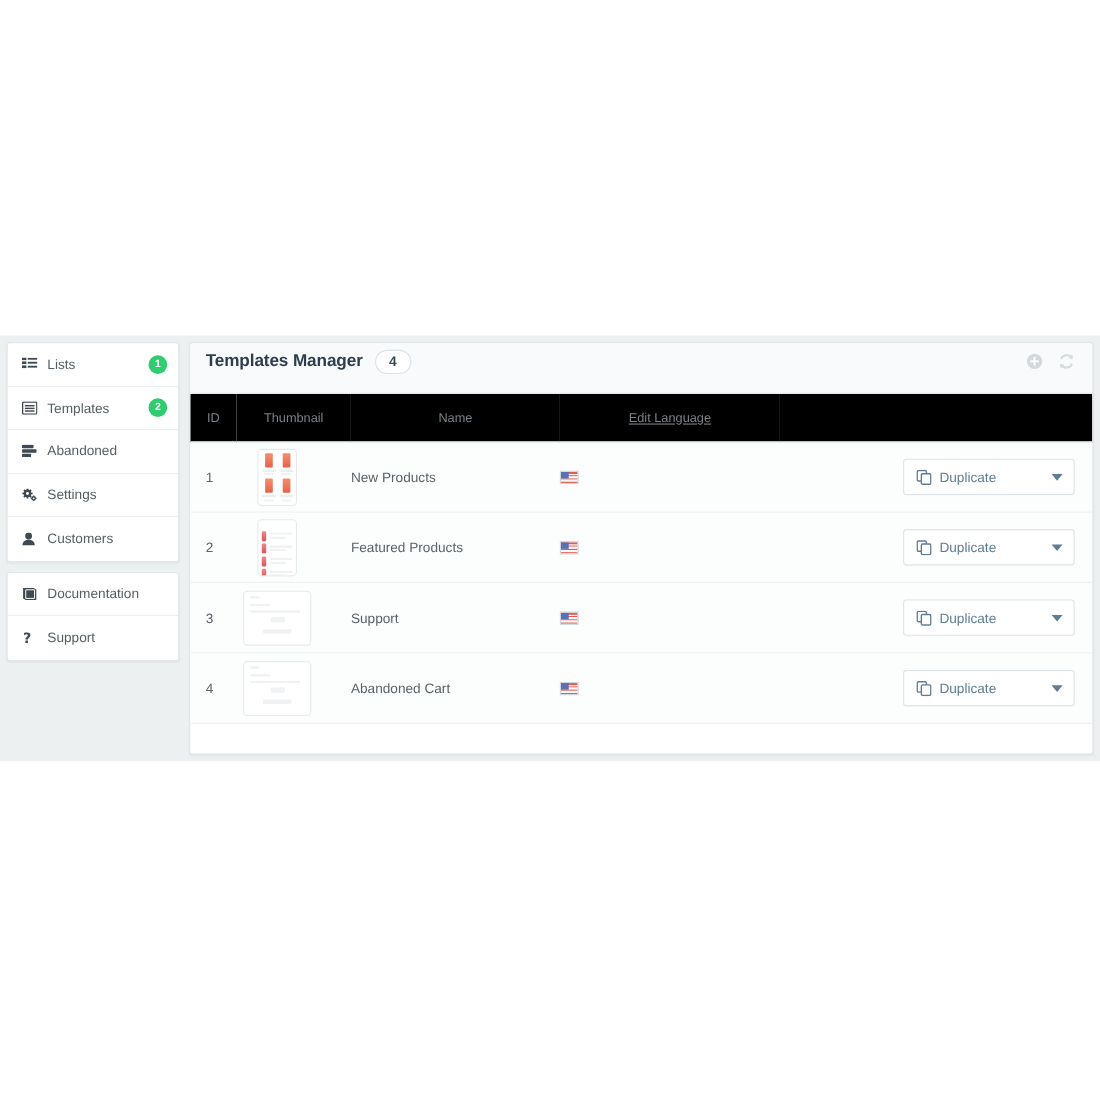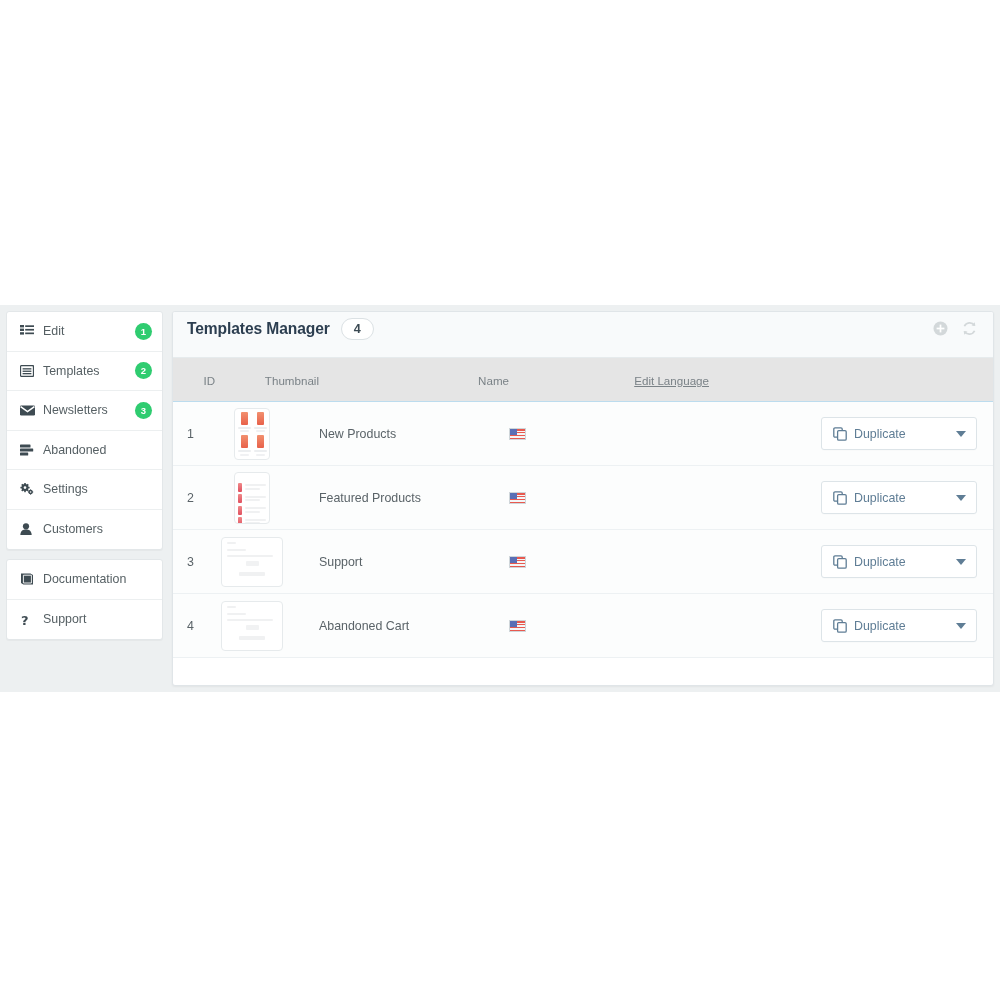--- a/index.html
+++ b/index.html
@@ -120,24 +120,24 @@
     color: #d3d8da;
   }
   #header-actions .h-ico { cursor: pointer; display: block; line-height: 0; }
 
   
   #tbl { width: 100%; border-collapse: collapse; table-layout: fixed; }
   #tbl th {
     font-size: 11.6px;
     font-weight: normal;
     color: #7a8287;
-    text-align: right;
+    text-align: center;
     padding: 16px 0 14px 0;
     border-bottom: 1px solid #bcdcee;
-    background: #e5e5e5;
+    background: #000000;
   }
   #tbl td {
     border-bottom: 1px solid #edf1f3;
     font-size: 12.4px;
     color: #5a6368;
     background: #fcfdfd;
     vertical-align: middle;
   }
   #tbl tr:last-child td { border-bottom: 1px solid #edf1f3; }
 
@@ -245,47 +245,37 @@
         <span class="s-ico">
           <svg width="14" height="12" viewBox="0 0 14 12">
             <rect x="0" y="0" width="4" height="2.4" fill="#3e4b52"></rect>
             <rect x="0" y="3.6" width="4" height="2.4" fill="#3e4b52"></rect>
             <rect x="0" y="7.2" width="4" height="2.4" fill="#3e4b52"></rect>
             <rect x="5.2" y="0.3" width="8.8" height="1.7" fill="#3e4b52"></rect>
             <rect x="5.2" y="3.9" width="8.8" height="1.7" fill="#3e4b52"></rect>
             <rect x="5.2" y="7.5" width="8.8" height="1.7" fill="#3e4b52"></rect>
           </svg>
         </span>
-        <span class="s-label">Edit</span>
+        <span class="s-label">Lists</span>
         <span class="badge-green">1</span>
       </div>
 
       <div class="side-item">
         <span class="s-ico">
           <svg width="14" height="12" viewBox="0 0 14 12">
             <rect x="0.5" y="0.5" width="13" height="11" rx="1.2" fill="none" stroke="#3e4b52" stroke-width="1.3"></rect>
             <rect x="2.6" y="3.2" width="8.8" height="1.3" fill="#3e4b52"></rect>
             <rect x="2.6" y="5.6" width="8.8" height="1.3" fill="#3e4b52"></rect>
             <rect x="2.6" y="8.0" width="8.8" height="1.3" fill="#3e4b52"></rect>
           </svg>
         </span>
         <span class="s-label">Templates</span>
         <span class="badge-green">2</span>
       </div>
 
-      <div class="side-item">
-        <span class="s-ico">
-          <svg width="15" height="11" viewBox="0 0 15 11">
-            <rect x="0" y="0.6" width="15" height="9.8" rx="1.2" fill="#3e4b52"></rect>
-            <path d="M0.6 1.6 L7.5 6.6 L14.4 1.6" fill="none" stroke="#ffffff" stroke-width="1.5"></path>
-          </svg>
-        </span>
-        <span class="s-label">Newsletters</span>
-        <span class="badge-green">3</span>
-      </div>
 
       <div class="side-item">
         <span class="s-ico">
           <svg width="14" height="12" viewBox="0 0 14 12">
             <rect x="0" y="0.4" width="10.5" height="3.1" rx="0.6" fill="#3e4b52"></rect>
             <rect x="0" y="4.4" width="13.2" height="3.1" rx="0.6" fill="#3e4b52"></rect>
             <rect x="0" y="8.4" width="8.2" height="3.1" rx="0.6" fill="#3e4b52"></rect>
           </svg>
         </span>
         <span class="s-label">Abandoned</span>

